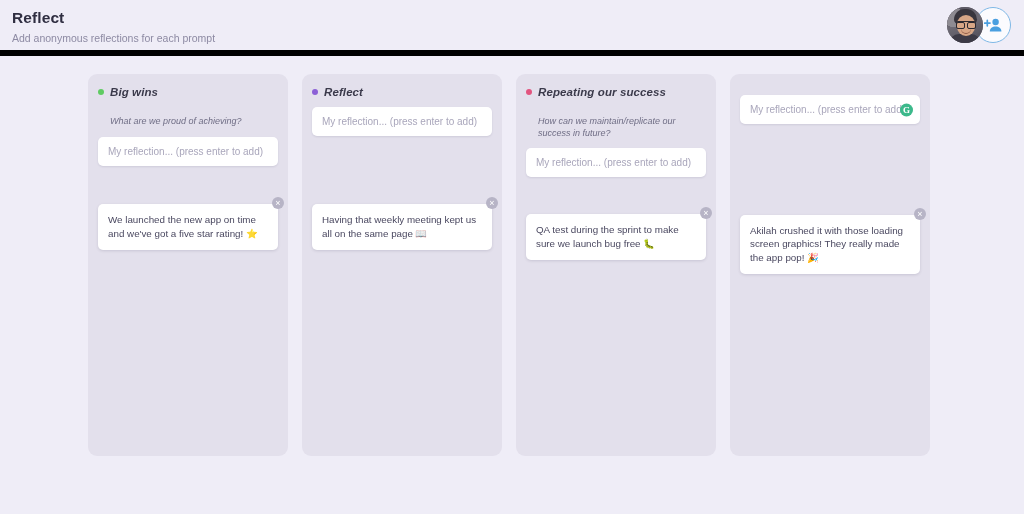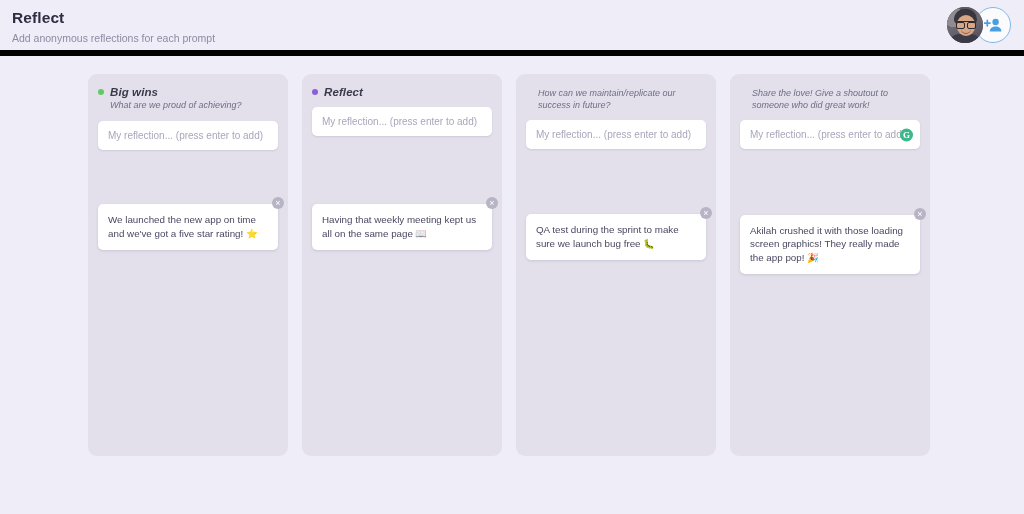--- a/index.html
+++ b/index.html
@@ -163,21 +163,21 @@
     font-style: italic;
     color: #3b3a4b;
     letter-spacing: .1px;
   }
 
   .col-desc {
     font-size: 9px;
     font-style: italic;
     color: #6f6d85;
     line-height: 11.5px;
-    margin: 2px 0 0 12px;
+    margin: 18px 0 0 12px;
     padding-right: 2px;
   }
 
   .reflection-input-wrap {
     margin-top: 9px;
     position: relative;
   }
 
   .reflection-input {
     width: 100%;
@@ -310,34 +310,37 @@
     </div>
     <div class="notes">
       <div class="note">
         <span>Having that weekly meeting kept us all on the same page </span><span class="emoji">📖</span>
         <span class="note-close">×</span>
       </div>
     </div>
   </div>
 
   <div class="column col-2">
+    <div class="col-title-row">
+      <span class="col-dot" style="background:#e2547f"></span>
+      <span class="col-title">Repeating our success</span>
+    </div>
     <div class="col-desc">How can we maintain/replicate our success in future?</div>
     <div class="reflection-input-wrap">
       <input class="reflection-input" type="text" placeholder="My reflection... (press enter to add)" style="">
     </div>
     <div class="notes">
       <div class="note">
         <span>QA test during the sprint to make sure we launch bug free </span><span class="emoji">🐛</span>
         <span class="note-close">×</span>
       </div>
     </div>
   </div>
 
   <div class="column col-3">
-    <div class="col-desc">Share the love! Give a shoutout to someone who did great work!</div>
     <div class="reflection-input-wrap">
       <input class="reflection-input" type="text" placeholder="My reflection... (press enter to add)" style="">
       <span class="grammarly-badge">G</span>
     </div>
     <div class="notes">
       <div class="note">
         <span>Akilah crushed it with those loading screen graphics! They really made the app pop! </span><span class="emoji">🎉</span>
         <span class="note-close">×</span>
       </div>
     </div>

